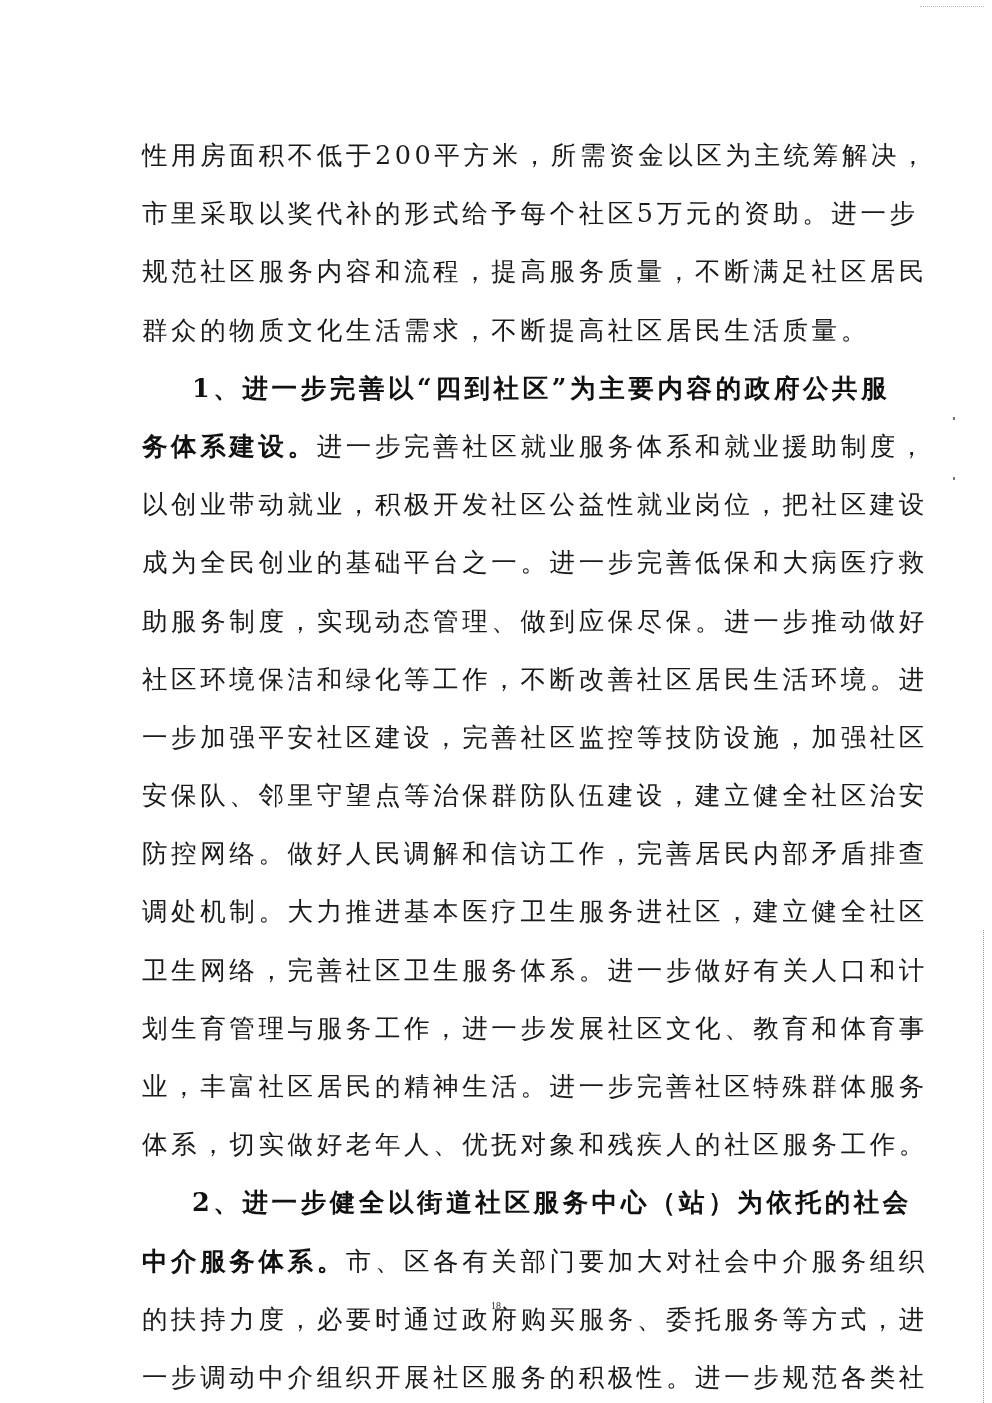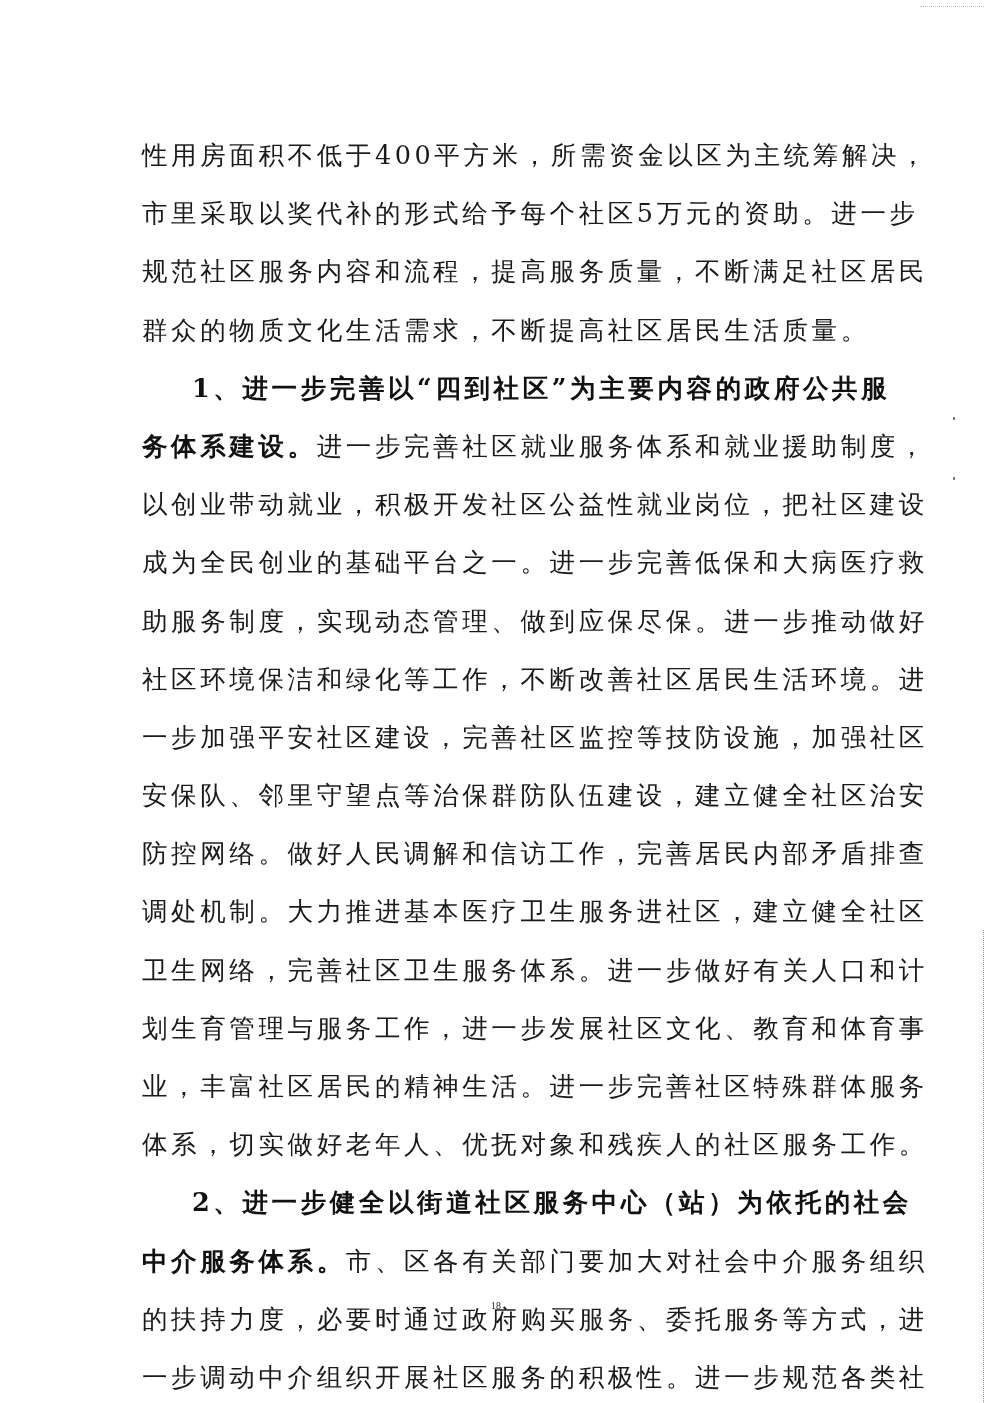--- a/index.html
+++ b/index.html
@@ -33,21 +33,21 @@
   <div class="text-block" id="text-block">
       <div class="line">
         <span class="seg">性</span>
         <span class="seg">用</span>
         <span class="seg">房</span>
         <span class="seg">面</span>
         <span class="seg">积</span>
         <span class="seg">不</span>
         <span class="seg">低</span>
         <span class="seg">于</span>
-        <span class="seg">400</span>
+        <span class="seg">200</span>
         <span class="seg">平</span>
         <span class="seg">方</span>
         <span class="seg">米</span>
         <span class="seg">，</span>
         <span class="seg">所</span>
         <span class="seg">需</span>
         <span class="seg">资</span>
         <span class="seg">金</span>
         <span class="seg">以</span>
         <span class="seg">区</span>

